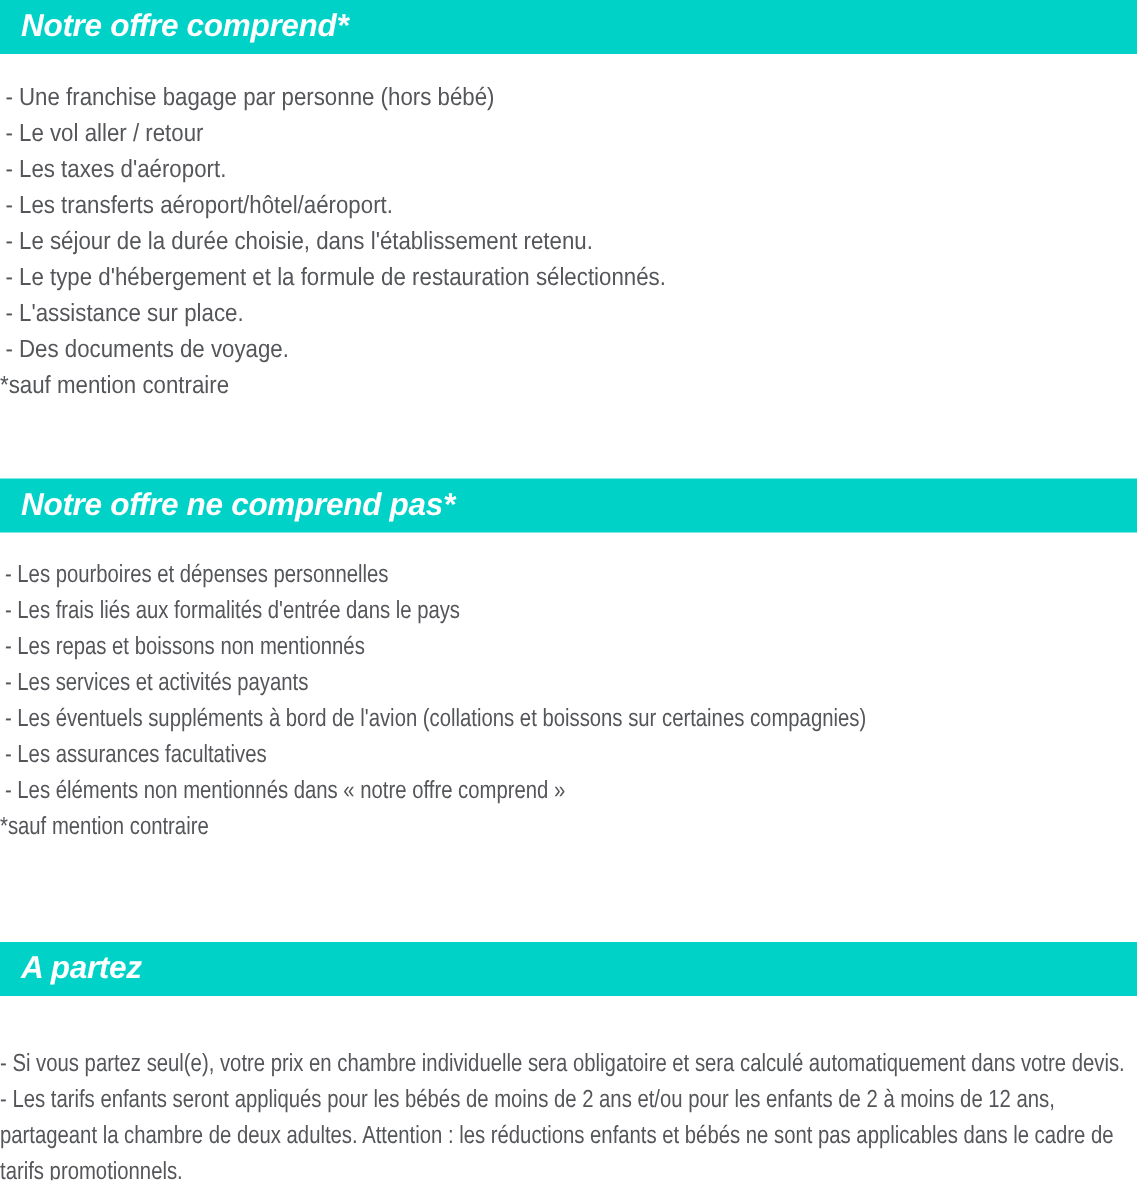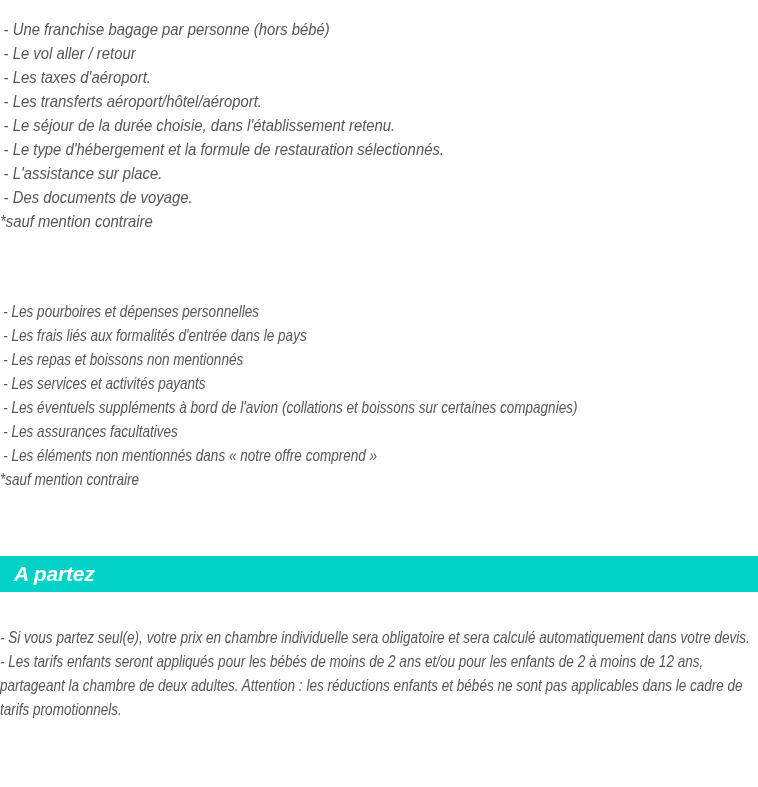--- a/index.html
+++ b/index.html
@@ -27,21 +27,20 @@
     margin: 0;
     font-size: 21px;
     font-weight: bold;
     font-style: italic;
     letter-spacing: -0.2px;
     color: var(--header-text, #ffffff);
     font-family: "Liberation Sans", sans-serif;
   }
   .content {
     color: var(--body-text, #55565a);
-    font-style: italic;
     font-size: 16.5px;
     line-height: 24px;
     overflow: hidden;
   }
   
   .scalewrap {
     transform-origin: 0 0;
   }
   section.s-normal .scalewrap {
     width: 842px;
@@ -65,38 +64,44 @@
   .footnote {
     padding-left: 0;
   }
 </style>
 </head>
 <body>
 
 <div class="page">
 
   <section class="s-normal s-includes">
+    <header class="bar">
+      <h2>Notre offre comprend*</h2>
+    </header>
     <div class="content">
       <div class="scalewrap">
         <div>
             <div class="line">- Une franchise bagage par personne (hors bébé)</div>
             <div class="line">- Le vol aller / retour</div>
             <div class="line">- Les taxes d'aéroport.</div>
             <div class="line">- Les transferts aéroport/hôtel/aéroport.</div>
             <div class="line">- Le séjour de la durée choisie, dans l'établissement retenu.</div>
             <div class="line">- Le type d'hébergement et la formule de restauration sélectionnés.</div>
             <div class="line">- L'assistance sur place.</div>
             <div class="line">- Des documents de voyage.</div>
           </div>
         <div class="line footnote">*sauf mention contraire</div>
       </div>
     </div>
   </section>
 
   <section class="s-condensed s-excludes">
+    <header class="bar">
+      <h2>Notre offre ne comprend pas*</h2>
+    </header>
     <div class="content">
       <div class="scalewrap">
         <div>
             <div class="line">- Les pourboires et dépenses personnelles</div>
             <div class="line">- Les frais liés aux formalités d'entrée dans le pays</div>
             <div class="line">- Les repas et boissons non mentionnés</div>
             <div class="line">- Les services et activités payants</div>
             <div class="line">- Les éventuels suppléments à bord de l'avion (collations et boissons sur certaines compagnies)</div>
             <div class="line">- Les assurances facultatives</div>
             <div class="line">- Les éléments non mentionnés dans « notre offre comprend »</div>

